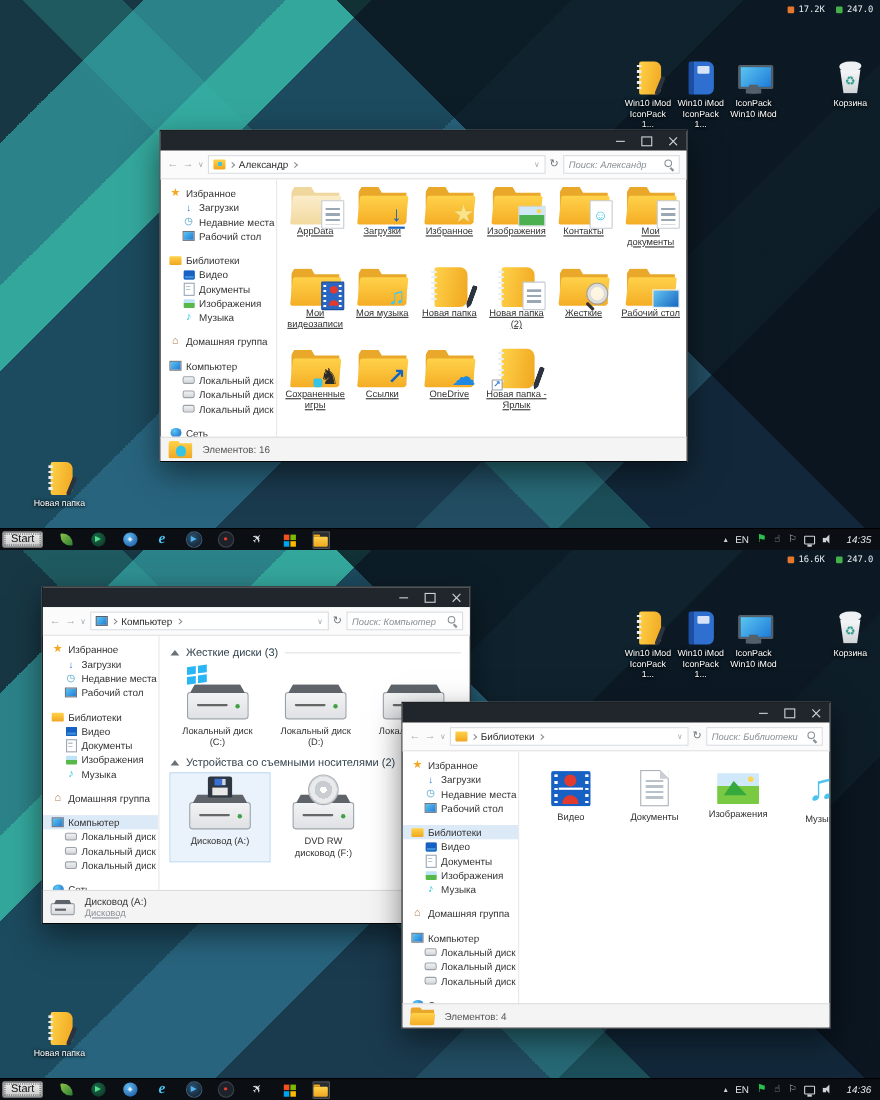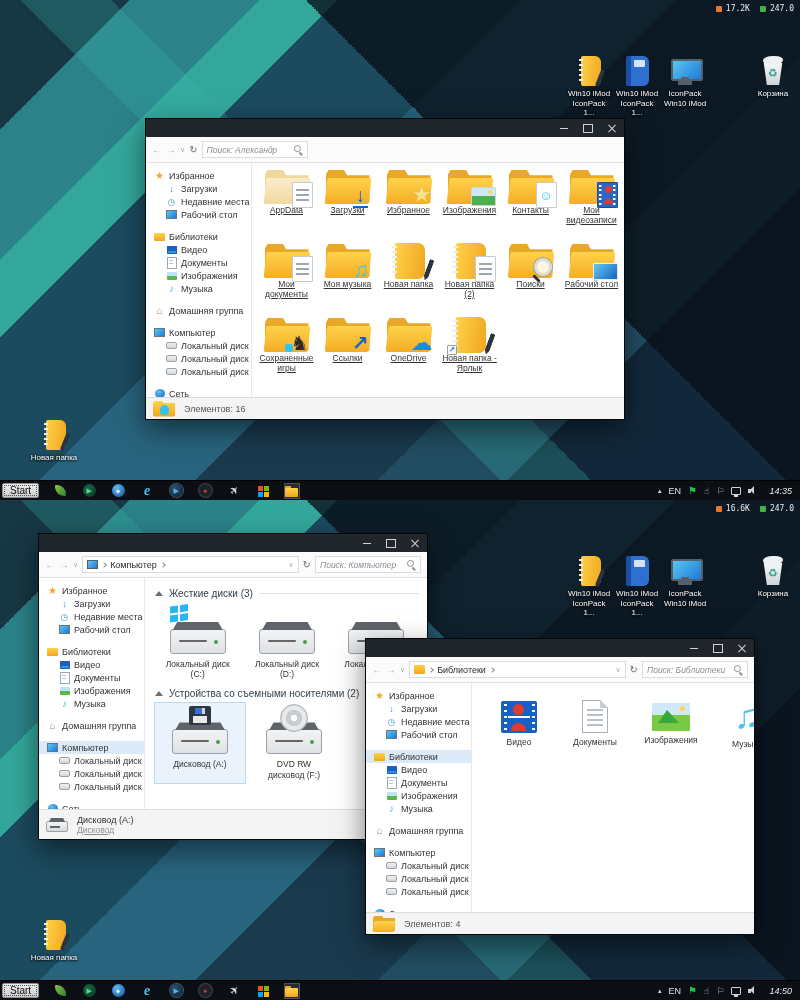--- a/index.html
+++ b/index.html
@@ -361,20 +361,27 @@
   <div class="win h1 z1" style="left:145px; top:118px; width:480px; height:302px;">
     <div class="titlebar">
       <span class="cb cb-min"></span>
       <span class="cb cb-max"></span>
       <span class="cb cb-close"></span>
     </div>
     <div class="toolbar">
       <span class="navg">←</span>
       <span class="navg">→</span>
       <span class="navg sm">∨</span>
+      <div class="addr">
+        <span class="crumb-ic user"></span>
+        <span class="csep"></span>
+        <span class="crumbtext">Александр</span>
+        <span class="csep"></span>
+        <span class="tail">∨</span>
+      </div>
       <span class="refresh">↻</span>
       <div class="searchbox">
         <span>Поиск: Александр</span>
         <span class="mag"></span>
       </div>
     </div>
     <div class="winbody">
       <div class="side">
 
           <div class="srow">
@@ -530,36 +537,36 @@
                 <em class="ov ov-chip ov-contact">
                   <i class="g">☺</i>
                 </em>
 
               </span>
               <span class="clabel">Контакты</span>
             </div>
 
             <div class="cell">
               <span class="fd">
+                <em class="ov ov-chip ov-doc">
+                  <i class="g"></i>
+                </em>
+
+              </span>
+              <span class="clabel">Мои документы</span>
+            </div>
+
+            <div class="cell">
+              <span class="fd">
                 <em class="ov ov-chip ov-film">
                   <i class="g"></i>
                 </em>
 
               </span>
               <span class="clabel">Мои видеозаписи</span>
-            </div>
-
-            <div class="cell">
-              <span class="fd">
-                <em class="ov ov-chip ov-doc">
-                  <i class="g"></i>
-                </em>
-
-              </span>
-              <span class="clabel">Мои документы</span>
             </div>
 
             <div class="cell">
               <span class="fd">
                 <em class="ov ov-note">
                   <i class="g">♫</i>
                 </em>
 
               </span>
               <span class="clabel">Моя музыка</span>
@@ -585,21 +592,21 @@
               <span class="clabel">Новая папка (2)</span>
             </div>
 
             <div class="cell">
               <span class="fd">
                 <em class="ov ov-mag">
                   <i class="g"></i>
                 </em>
 
               </span>
-              <span class="clabel">Поиски</span>
+              <span class="clabel">Жесткие</span>
             </div>
 
             <div class="cell">
               <span class="fd">
                 <em class="ov ov-screen">
                   <i class="g"></i>
                 </em>
 
               </span>
               <span class="clabel">Рабочий стол</span>
@@ -1153,16 +1160,16 @@
         </span>
       </div>
     <div class="tray">
       <span class="chev">▴</span>
       <span>EN</span>
       <i class="flag-green">⚑</i>
       <i class="tr-dim">☝</i>
       <i class="tr-dim">⚐</i>
       <span class="tr-display"></span>
       <span class="tr-speaker"></span>
-      <span class="time">14:50</span>
+      <span class="time">14:36</span>
     </div>
   </div>
 </div>
 
 </body></html>

